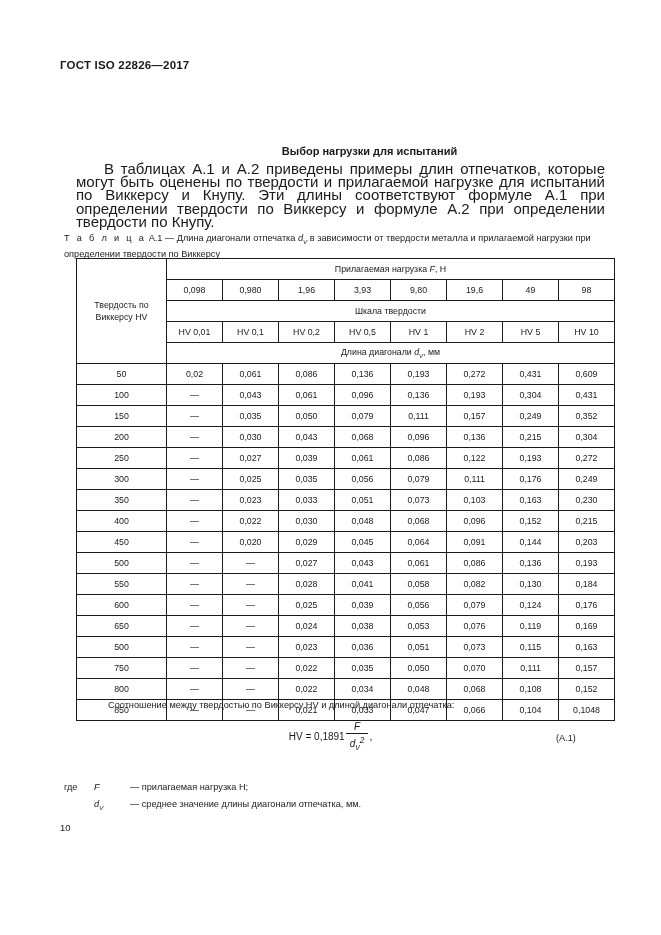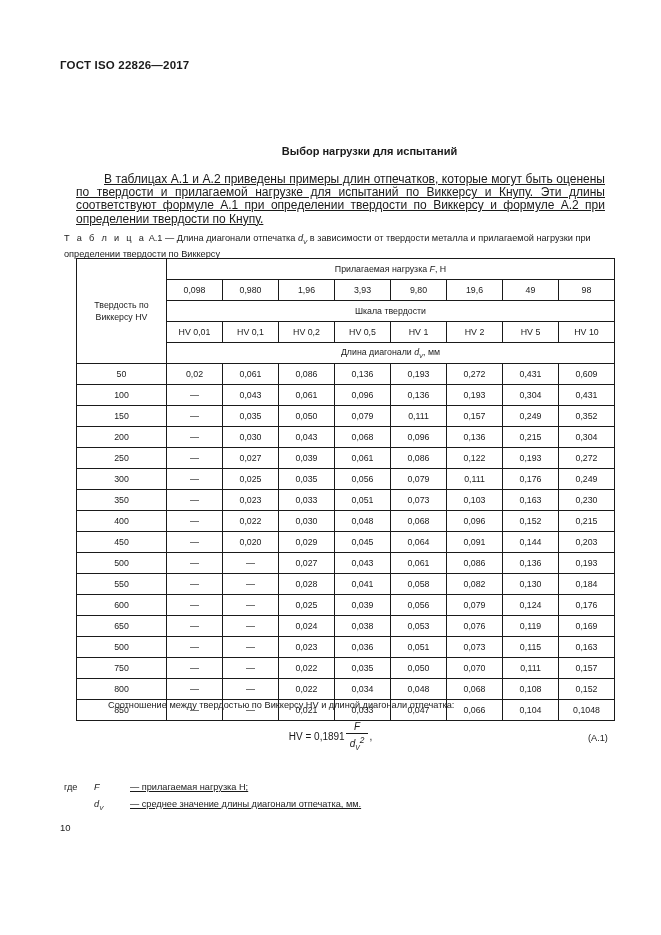--- a/index.html
+++ b/index.html
@@ -54,28 +54,27 @@
     text-align: center;
     font-size: 11px;
     font-weight: bold;
     padding-left: 39px;
   }
 
   
   .intro {
     position: absolute;
     left: 76px;
-    top: 173px;
+    top: 162px;
     width: 529px;
-    font-size: 12px;
+    font-size: 15px;
     line-height: 13.2px;
     text-align: justify;
     text-indent: 28px;
     hyphens: manual;
-    text-decoration: underline;
   }
 
   
   .table-caption {
     position: absolute;
     left: 64px;
     top: 232px;
     width: 545px;
     font-size: 9.2px;
     line-height: 13px;
@@ -153,33 +152,32 @@
     border-bottom: 1px solid #1a1a1a;
     font-style: italic;
   }
   .frac .den {
     display: block;
     padding: 1px 4px 0 4px;
     font-style: italic;
   }
   .eqno {
     position: absolute;
-    left: 588px;
+    left: 556px;
     top: 733px;
     font-size: 9.2px;
   }
 
   
   .where {
     position: absolute;
     left: 64px;
     top: 779px;
     font-size: 9.2px;
     line-height: 17px;
-    text-decoration: underline;
   }
   .where .lbl {
     display: inline-block;
     width: 30px;
   }
   .where .sym {
     display: inline-block;
     width: 36px;
     text-align: left;
     font-style: italic;

